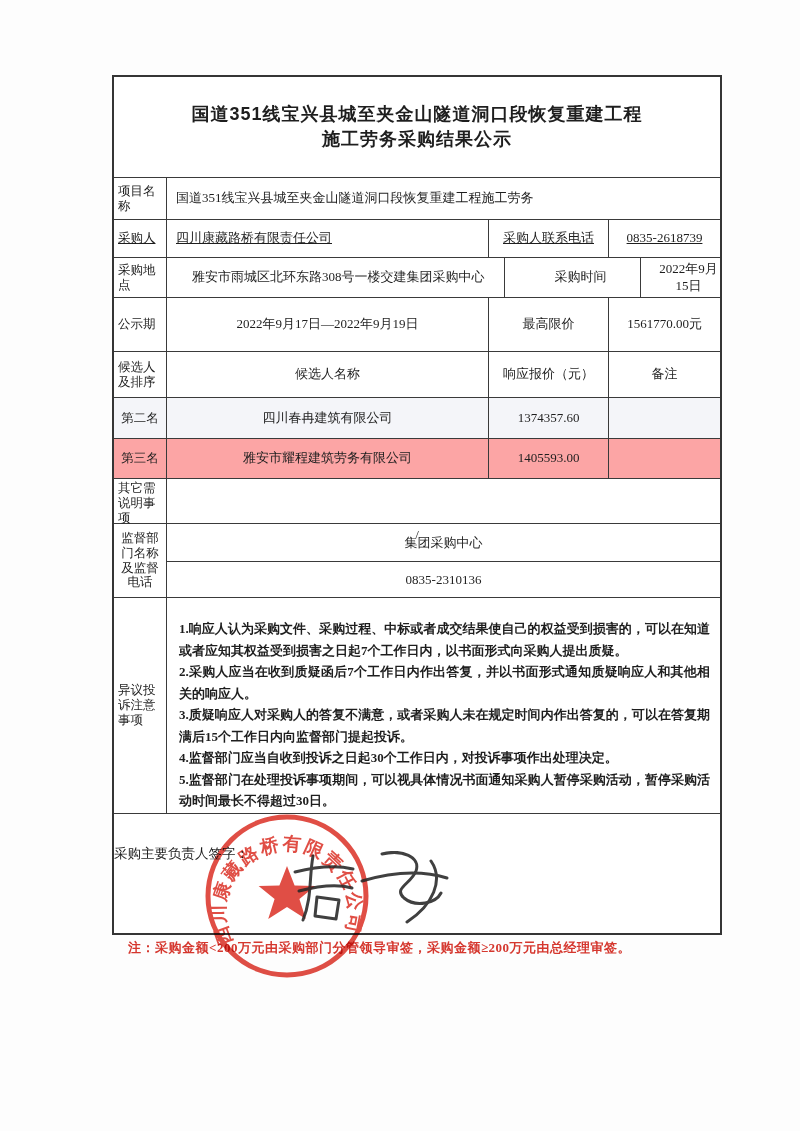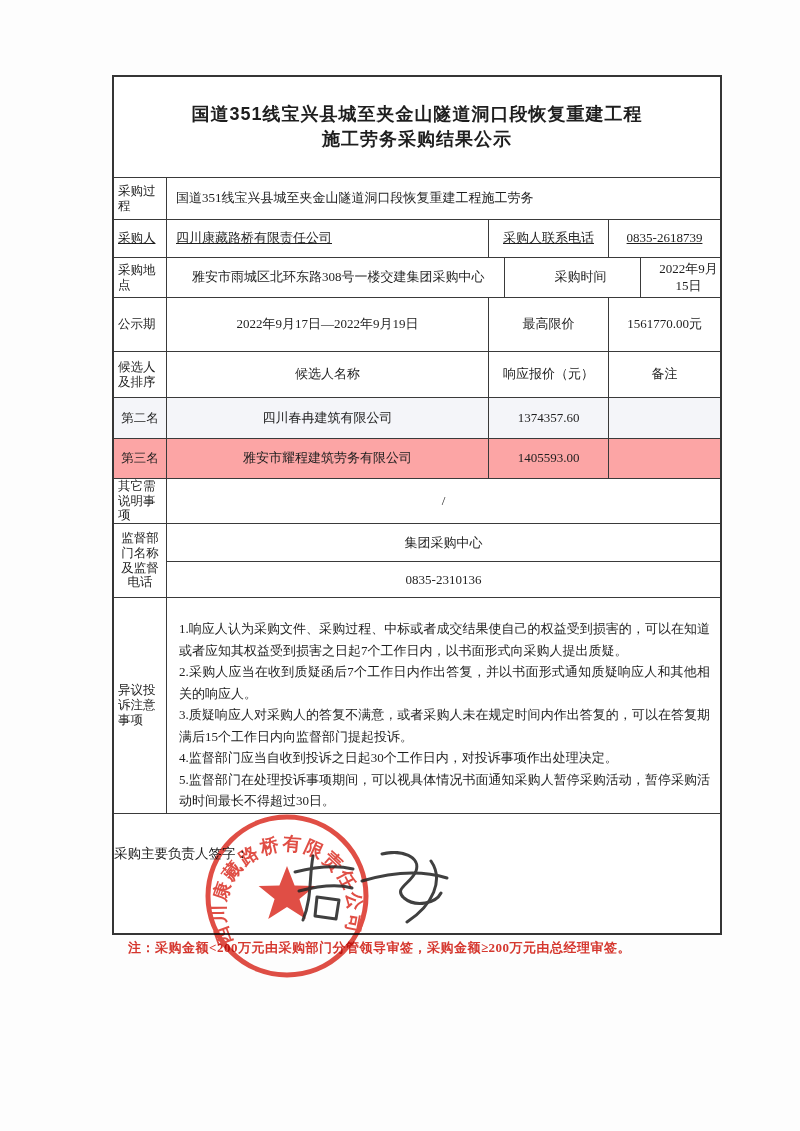--- a/index.html
+++ b/index.html
@@ -23,29 +23,29 @@
   .row-title { height:101px; align-items:center; justify-content:center; }
   .title-box { width:100%; text-align:center; font-family:"Liberation Sans","DejaVu Sans",sans-serif;
                font-weight:bold; font-size:18px; line-height:25px; letter-spacing:1px; }
   .row-project { height:42px; }
   .row-purchaser { height:38px;text-decoration:underline; }
   .row-location { height:40px;gap:16px; }
   .row-publicity { height:54px; }
   .row-candhead { height:46px; }
   .row-cand { height:41px; background:#f4f5f9; }
   .row-cand3 { height:40px; background:#fca5a5; }
-  .row-other { height:45px; }
+  .row-other { height:45px;flex-direction:column; }
   .row-supervision { height:74px; }
   .sup-stack { flex:1; display:flex; flex-direction:column; }
   .sup-cell { display:flex; align-items:center; justify-content:center; font-size:13px; }
   .sup-top { height:38px; border-bottom:1px solid #3a3a3a; }
   .sup-bottom { height:35px; }
   .row-objection { height:216px; }
   .objection-body { flex:1; padding:20px 10px 8px 12px; display:block; font-size:13px; line-height:21.5px; }
-  .objection-body p { margin:0; text-align:justify; }
+  .objection-body p { margin:0; text-align:justify;font-weight:bold; }
   .row-sign { height:80px; position:relative; }
   .sign-cell { flex:1; display:flex; align-items:center; font-size:13.5px; }
 
   .footnote { position:absolute; left:128px; top:939px; width:640px; font-size:13px; font-weight:bold;
               color:#d5372e; letter-spacing:0.5px; }
 
   .overlay { position:absolute; left:180px; top:790px; width:300px; height:215px;
              mix-blend-mode:multiply; pointer-events:none; }
 </style>
 </head>
@@ -56,21 +56,21 @@
   <div class="doc-table">
 
     <div class="tr row-title">
       <div class="title-box">
         <div>国道351线宝兴县城至夹金山隧道洞口段恢复重建工程</div>
         <div>施工劳务采购结果公示</div>
       </div>
     </div>
 
     <div class="tr row-project">
-      <div class="td lab">采购过程</div>
+      <div class="td lab">项目名称</div>
       <div class="td c-left w-last">国道351线宝兴县城至夹金山隧道洞口段恢复重建工程施工劳务</div>
     </div>
 
     <div class="tr row-purchaser">
       <div class="td lab">采购人</div>
       <div class="td c-left w-main">四川康藏路桥有限责任公司</div>
       <div class="td c-center w-sub">采购人联系电话</div>
       <div class="td c-center w-last">0835-2618739</div>
     </div>
 

